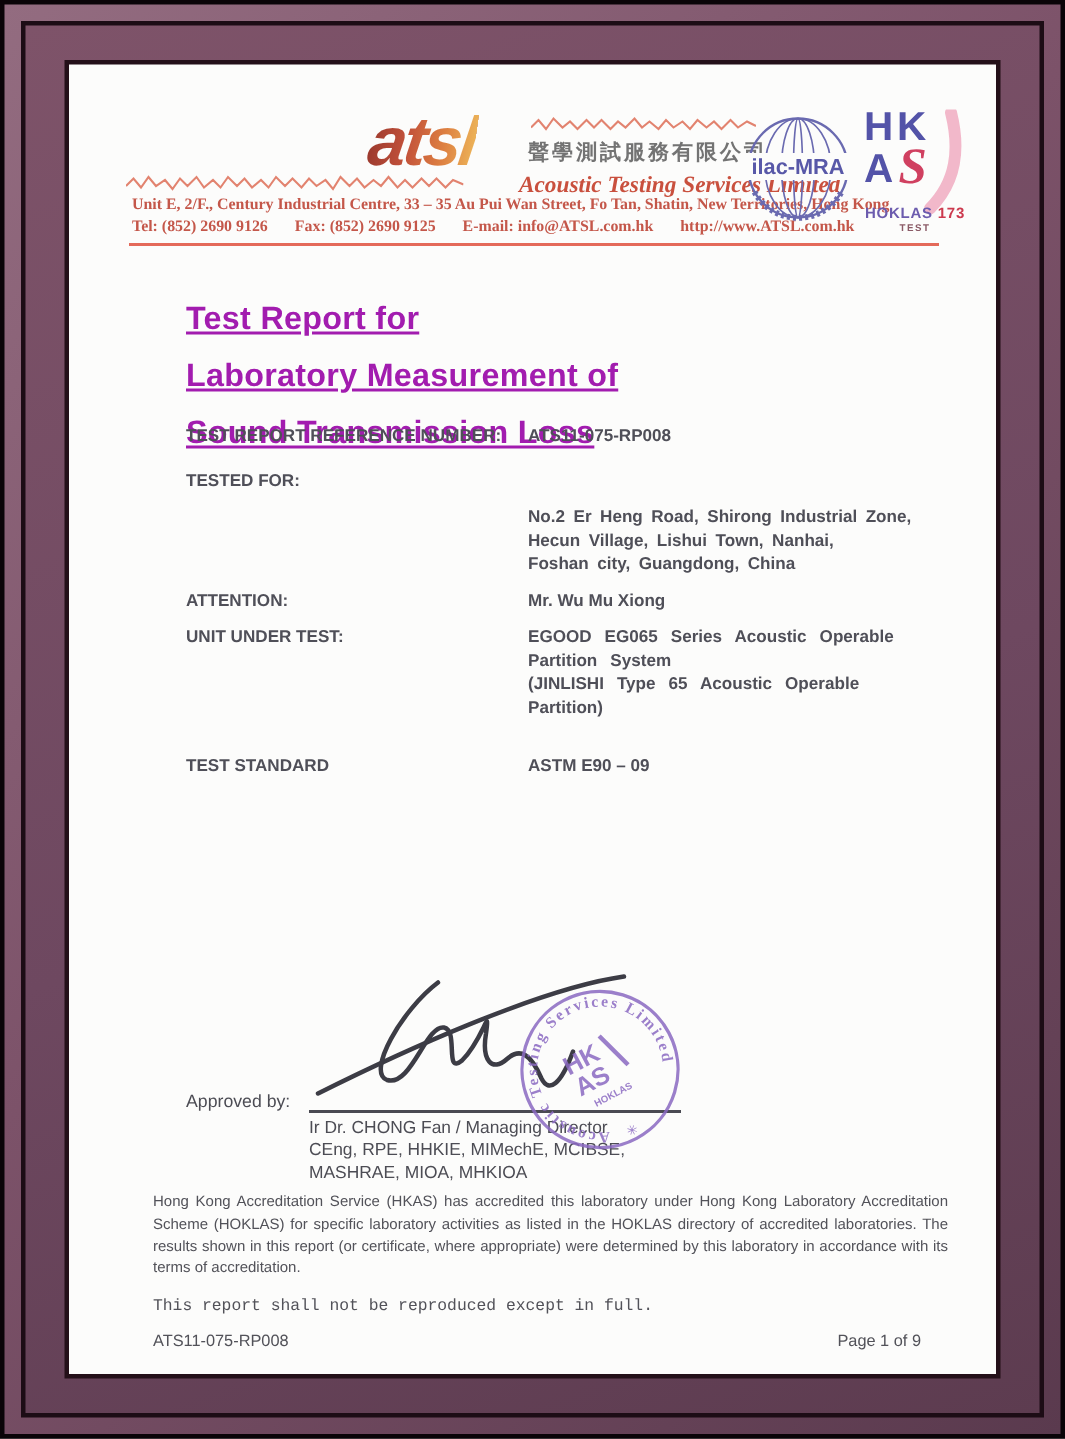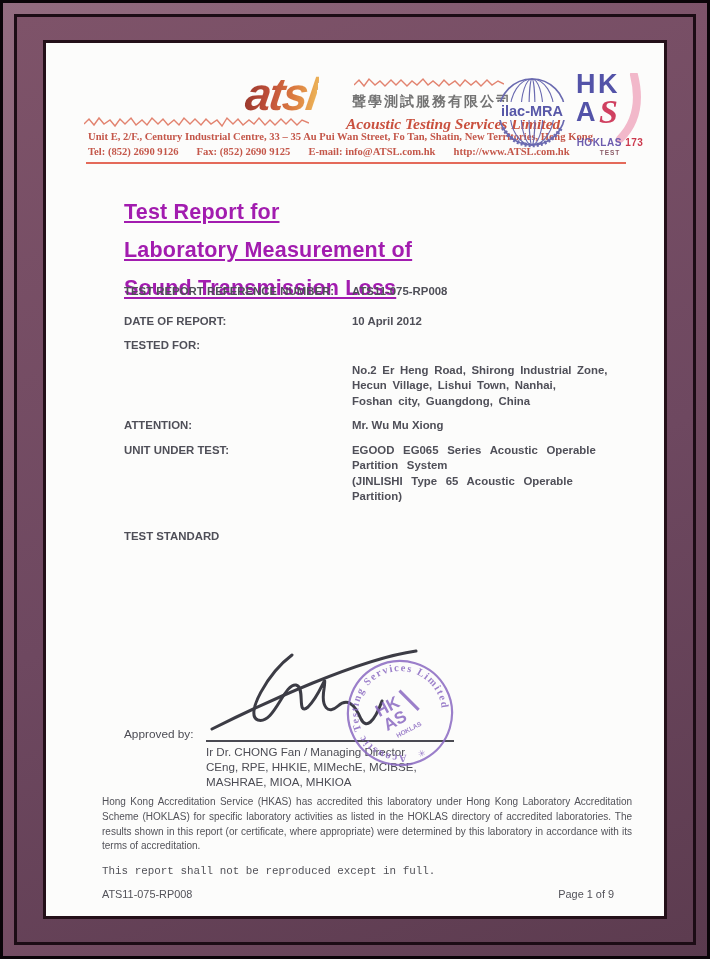--- a/index.html
+++ b/index.html
@@ -113,24 +113,20 @@
     <div class="abs title lines">Test Report for
 Laboratory Measurement of
 Sound Transmission Loss</div>
 
     <div class="abs fields">
       <div class="row mb-a">
         <div class="lab">TEST REPORT REFERENCE NUMBER:</div>
         <div class="val lines">ATS11-075-RP008</div>
       </div>
       <div class="row mb-b">
-        <div class="lab">DATE OF REPORT:</div>
-        <div class="val lines">10 April 2012</div>
-      </div>
-      <div class="row mb-b">
         <div class="lab">TESTED FOR:</div>
       </div>
       <div class="row mb-b">
         <div class="lab"></div>
         <div class="val lines wsp-2">No.2 Er Heng Road, Shirong Industrial Zone,
 Hecun Village, Lishui Town, Nanhai,
 Foshan city, Guangdong, China</div>
       </div>
       <div class="row mb-b">
         <div class="lab">ATTENTION:</div>
@@ -138,20 +134,21 @@
       </div>
       <div class="row mb-d">
         <div class="lab">UNIT UNDER TEST:</div>
         <div class="val lines wsp-6">EGOOD EG065 Series Acoustic Operable
 Partition System
 (JINLISHI Type 65 Acoustic Operable
 Partition)</div>
       </div>
       <div class="row mb-e">
         <div class="lab">TEST STANDARD</div>
+        <div class="val lines">ASTM E90 – 09</div>
       </div>
     </div>
 
     <svg class="abs sig-svg" viewBox="0 0 240 100">
       <g fill="none" stroke="#3c3c45" stroke-width="3" stroke-linecap="round">
         <path d="M18,88 C70,62 165,18 222,10"></path>
         <path d="M98,14 C74,32 50,74 64,79 C80,84 90,42 102,44 C112,46 102,76 114,66 C128,52 133,27 130,48 C127,66 134,74 144,65 C153,57 160,62 167,78 C172,88 180,82 188,60"></path>
       </g>
     </svg>
     <div class="abs sig-line"></div>

